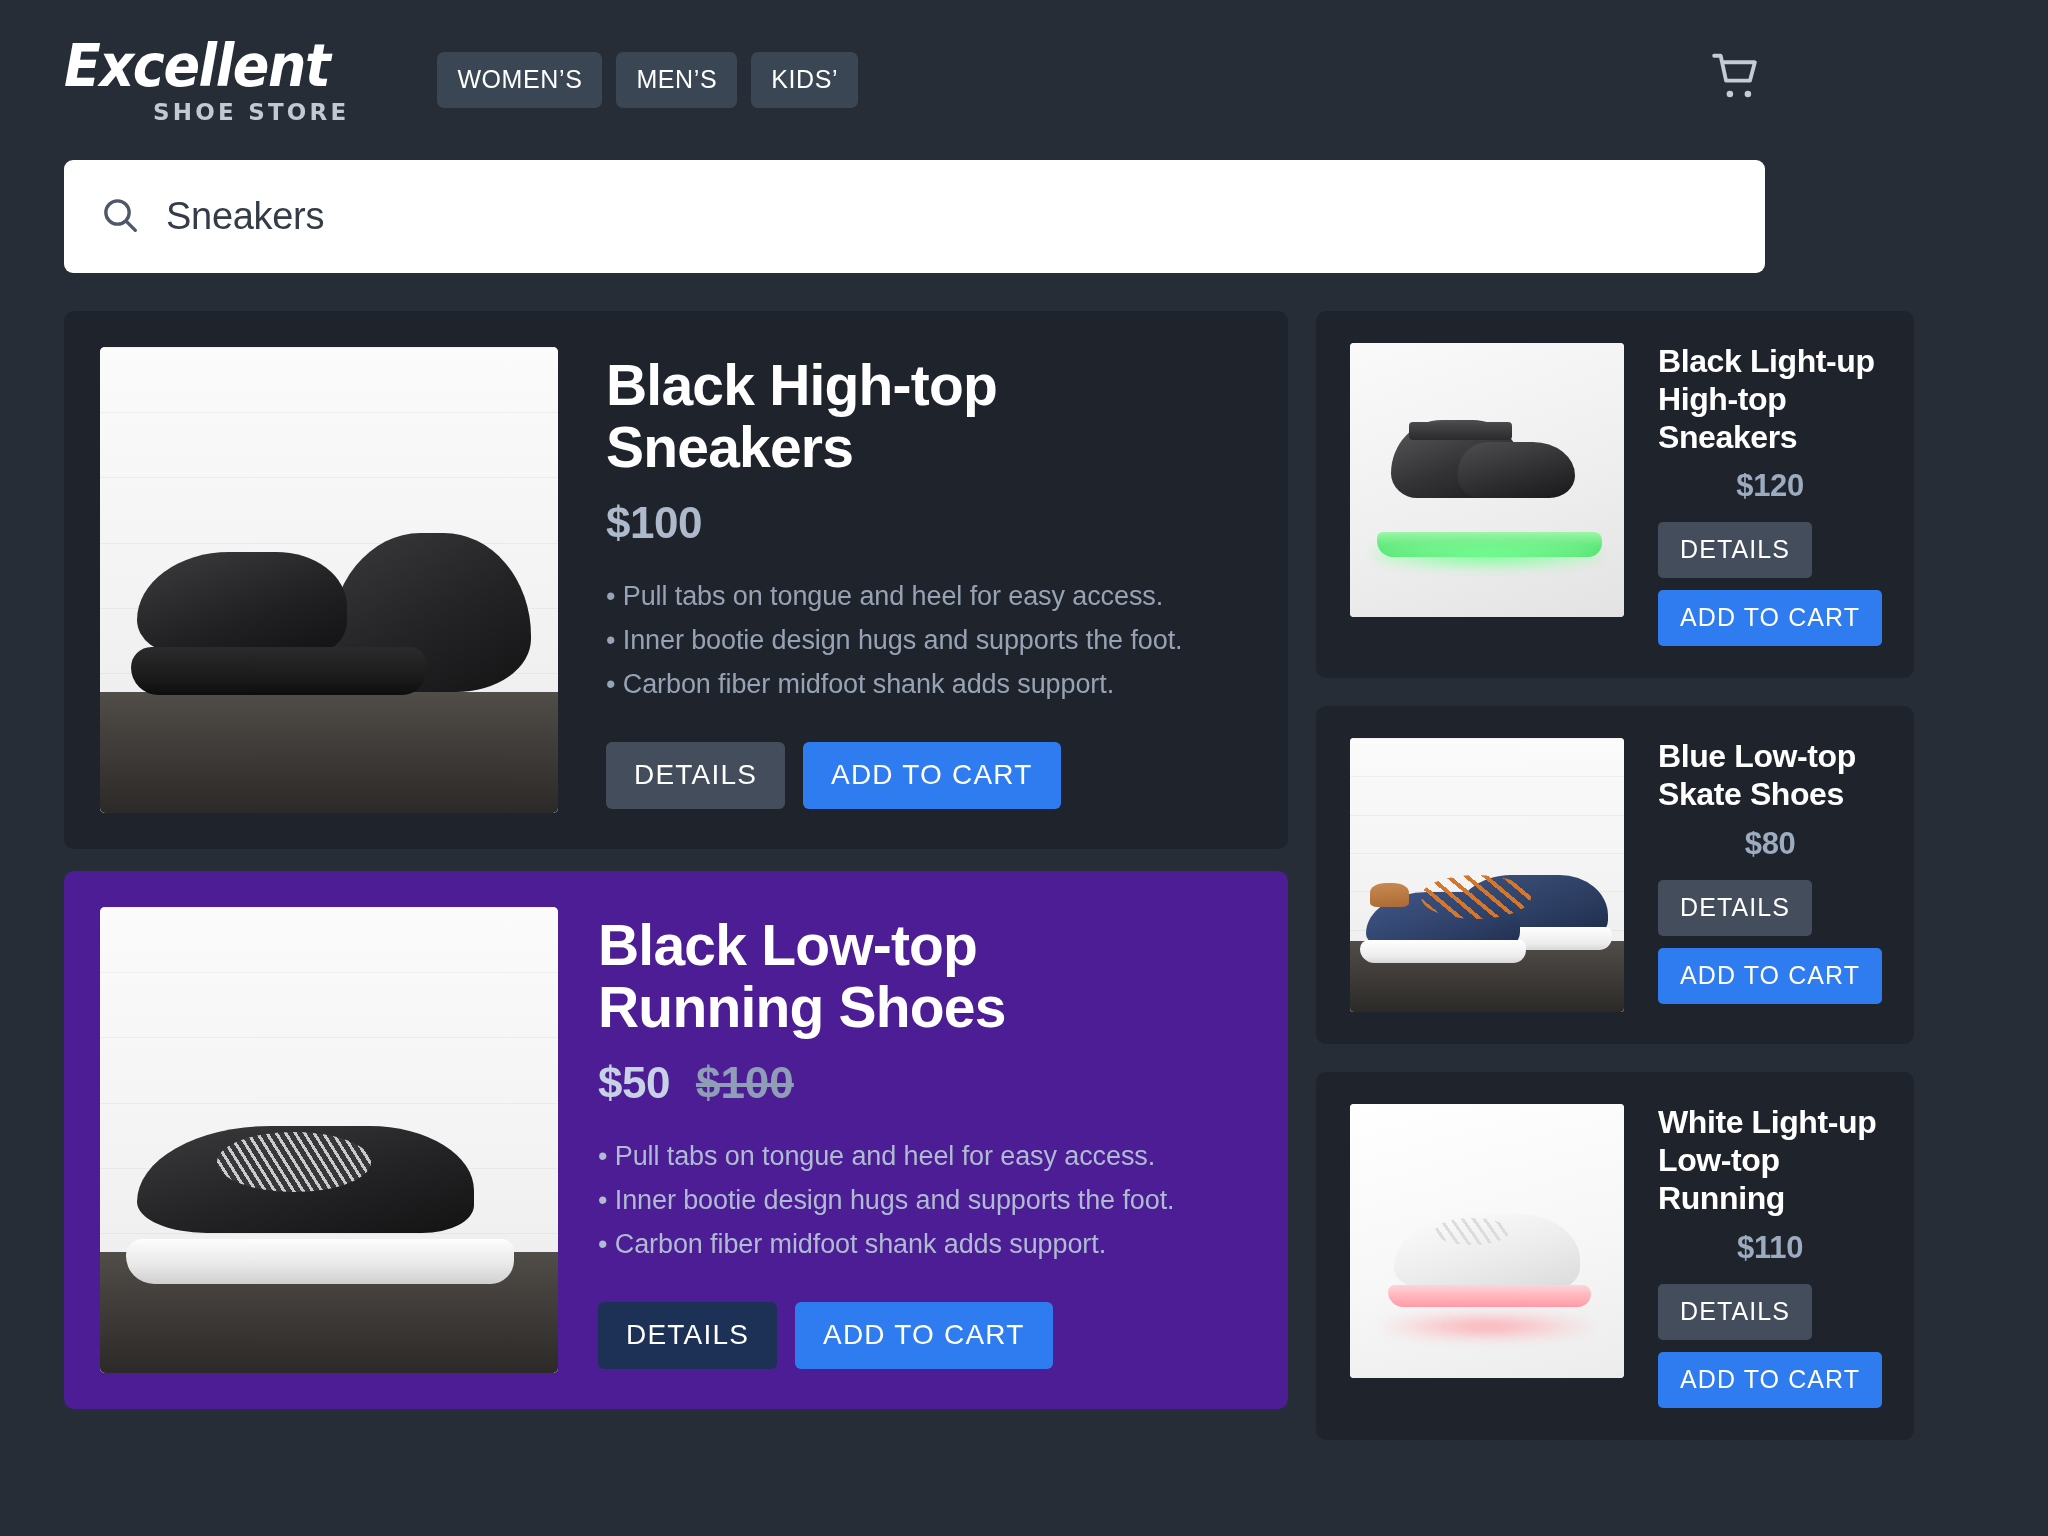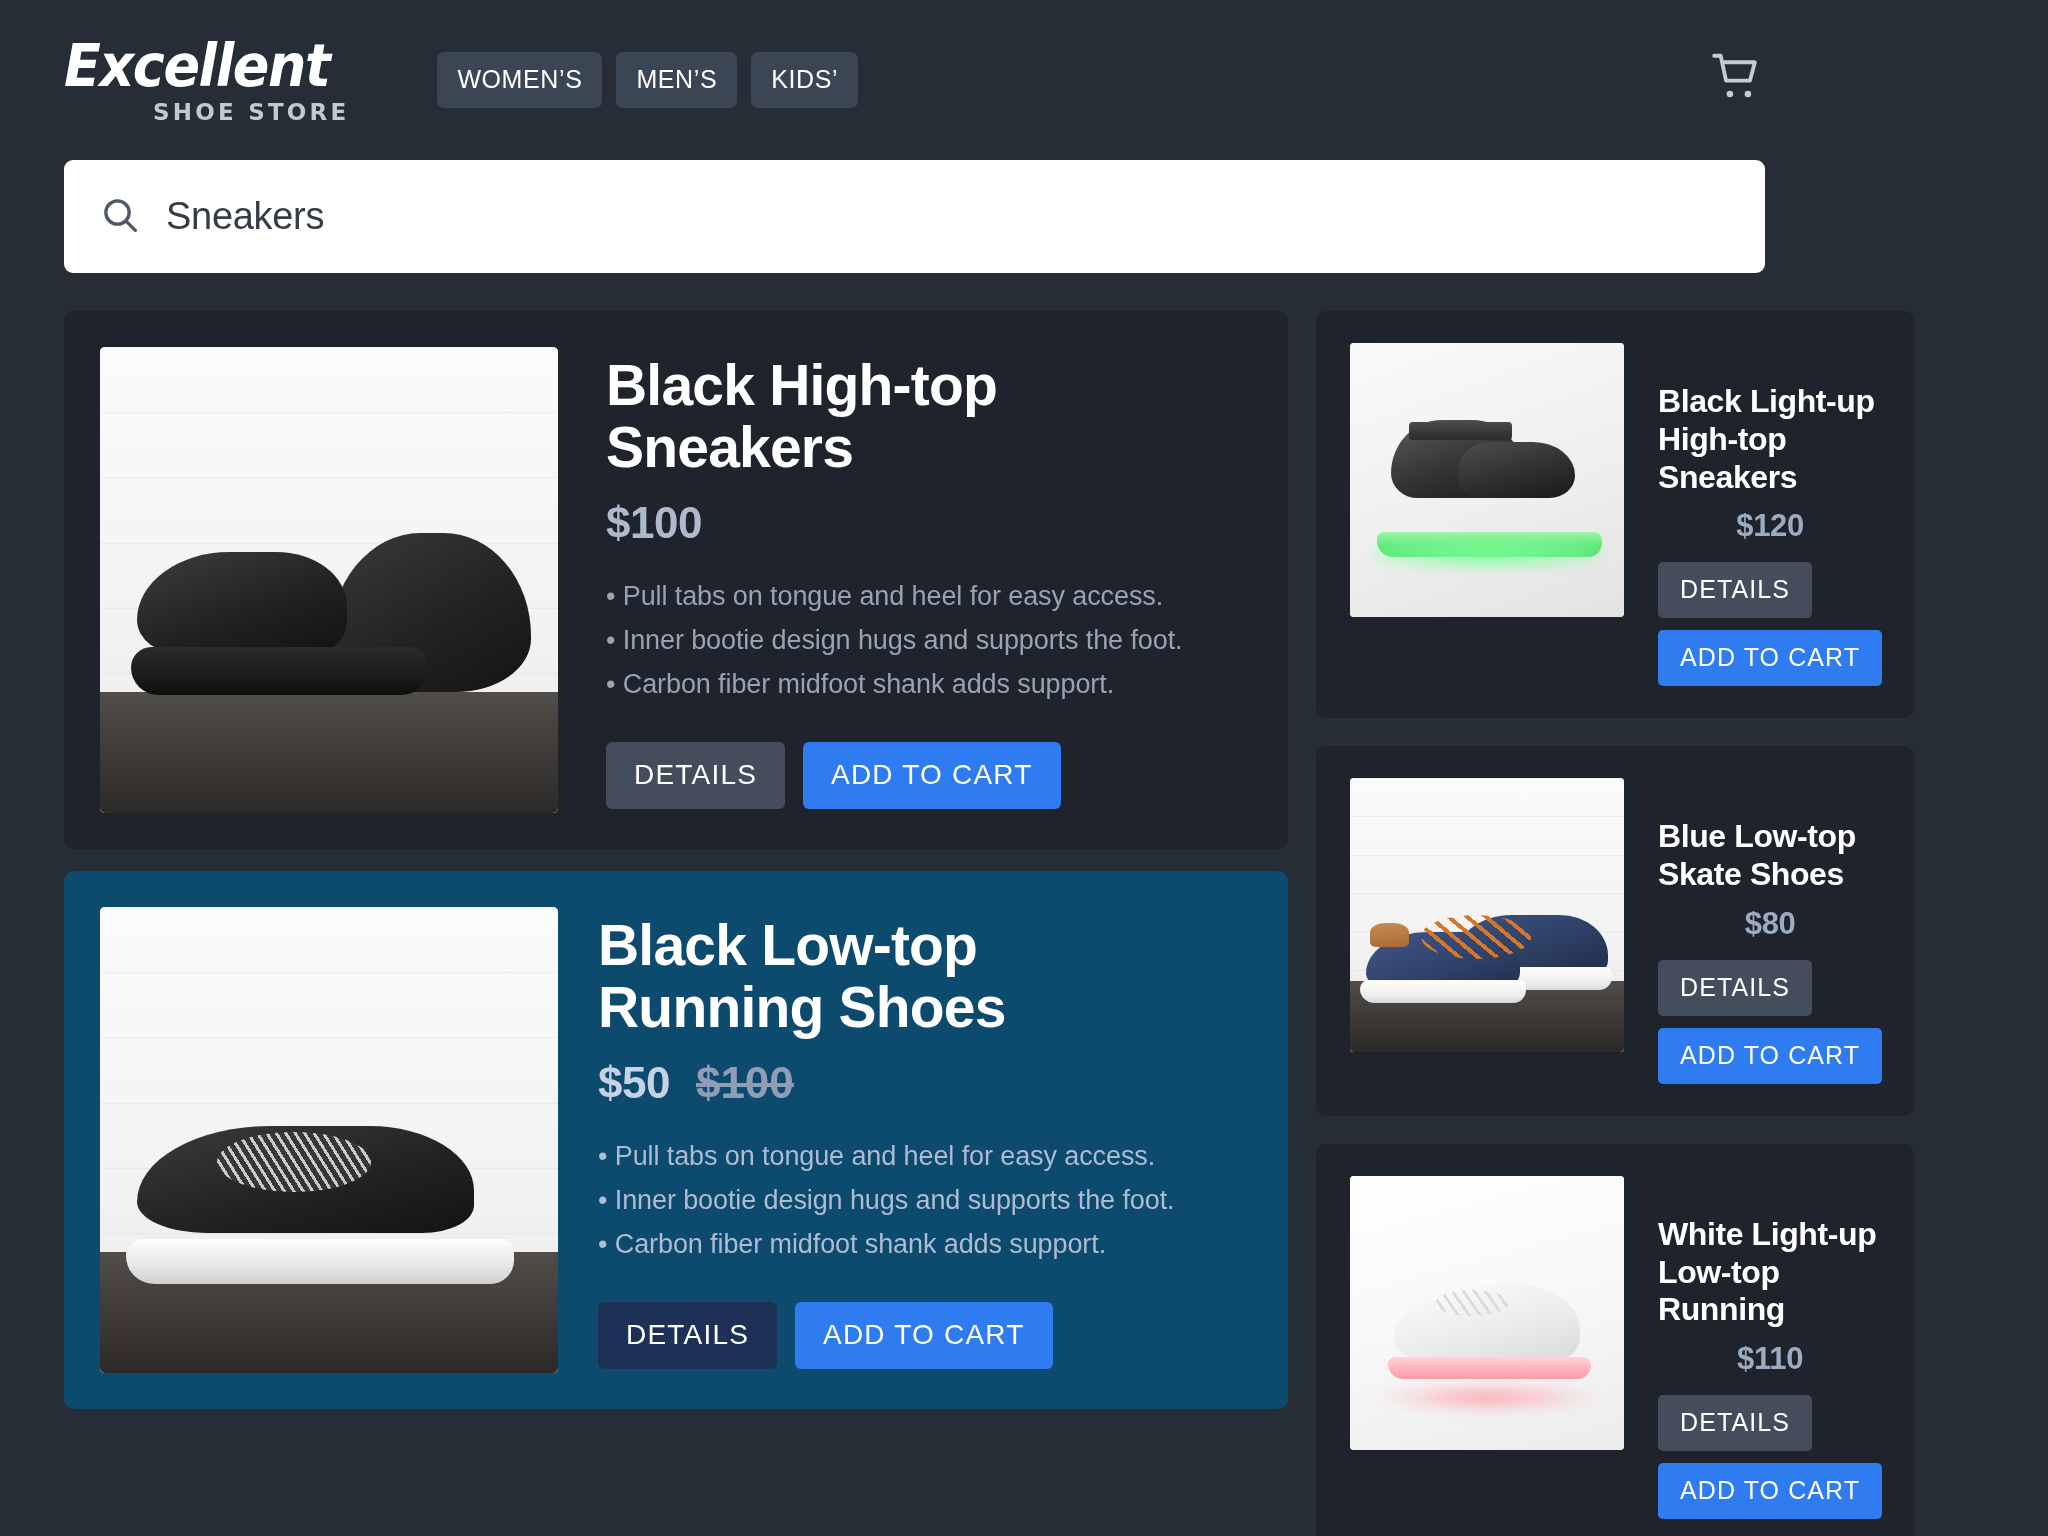--- a/index.html
+++ b/index.html
@@ -112,21 +112,21 @@
   .col-side { flex: 1 1 auto; display: flex; flex-direction: column; gap: 28px; }
 
   
   .feature {
     background: #1f242c;
     border-radius: 10px;
     display: flex;
     padding: 36px;
     gap: 48px;
   }
-  .feature.highlight { background: #0c4a6e; gap: 40px; }
+  .feature.highlight { background: #4c1d95; gap: 40px; }
 
   .feature-img {
     flex: 0 0 458px;
     height: 466px;
     border-radius: 5px;
     overflow: hidden;
     position: relative;
     background: #ececec;
   }
   .feature-info { flex: 1 1 auto; padding-top: 8px; min-width: 0; }
@@ -191,21 +191,21 @@
     padding: 32px 32px 32px 34px;
   }
   .side-img {
     flex: 0 0 274px;
     height: 274px;
     border-radius: 4px;
     overflow: hidden;
     position: relative;
     background: #ececec;
   }
-  .side-info { flex: 1 1 auto; min-width: 0; margin-top: 40px; }
+  .side-info { flex: 1 1 auto; min-width: 0; }
   .side-title {
     font-size: 32px;
     line-height: 1.18;
     font-weight: 700;
     color: #ffffff;
     letter-spacing: -0.4px;
   }
   .side-price {
     font-size: 31px;
     font-weight: 700;

